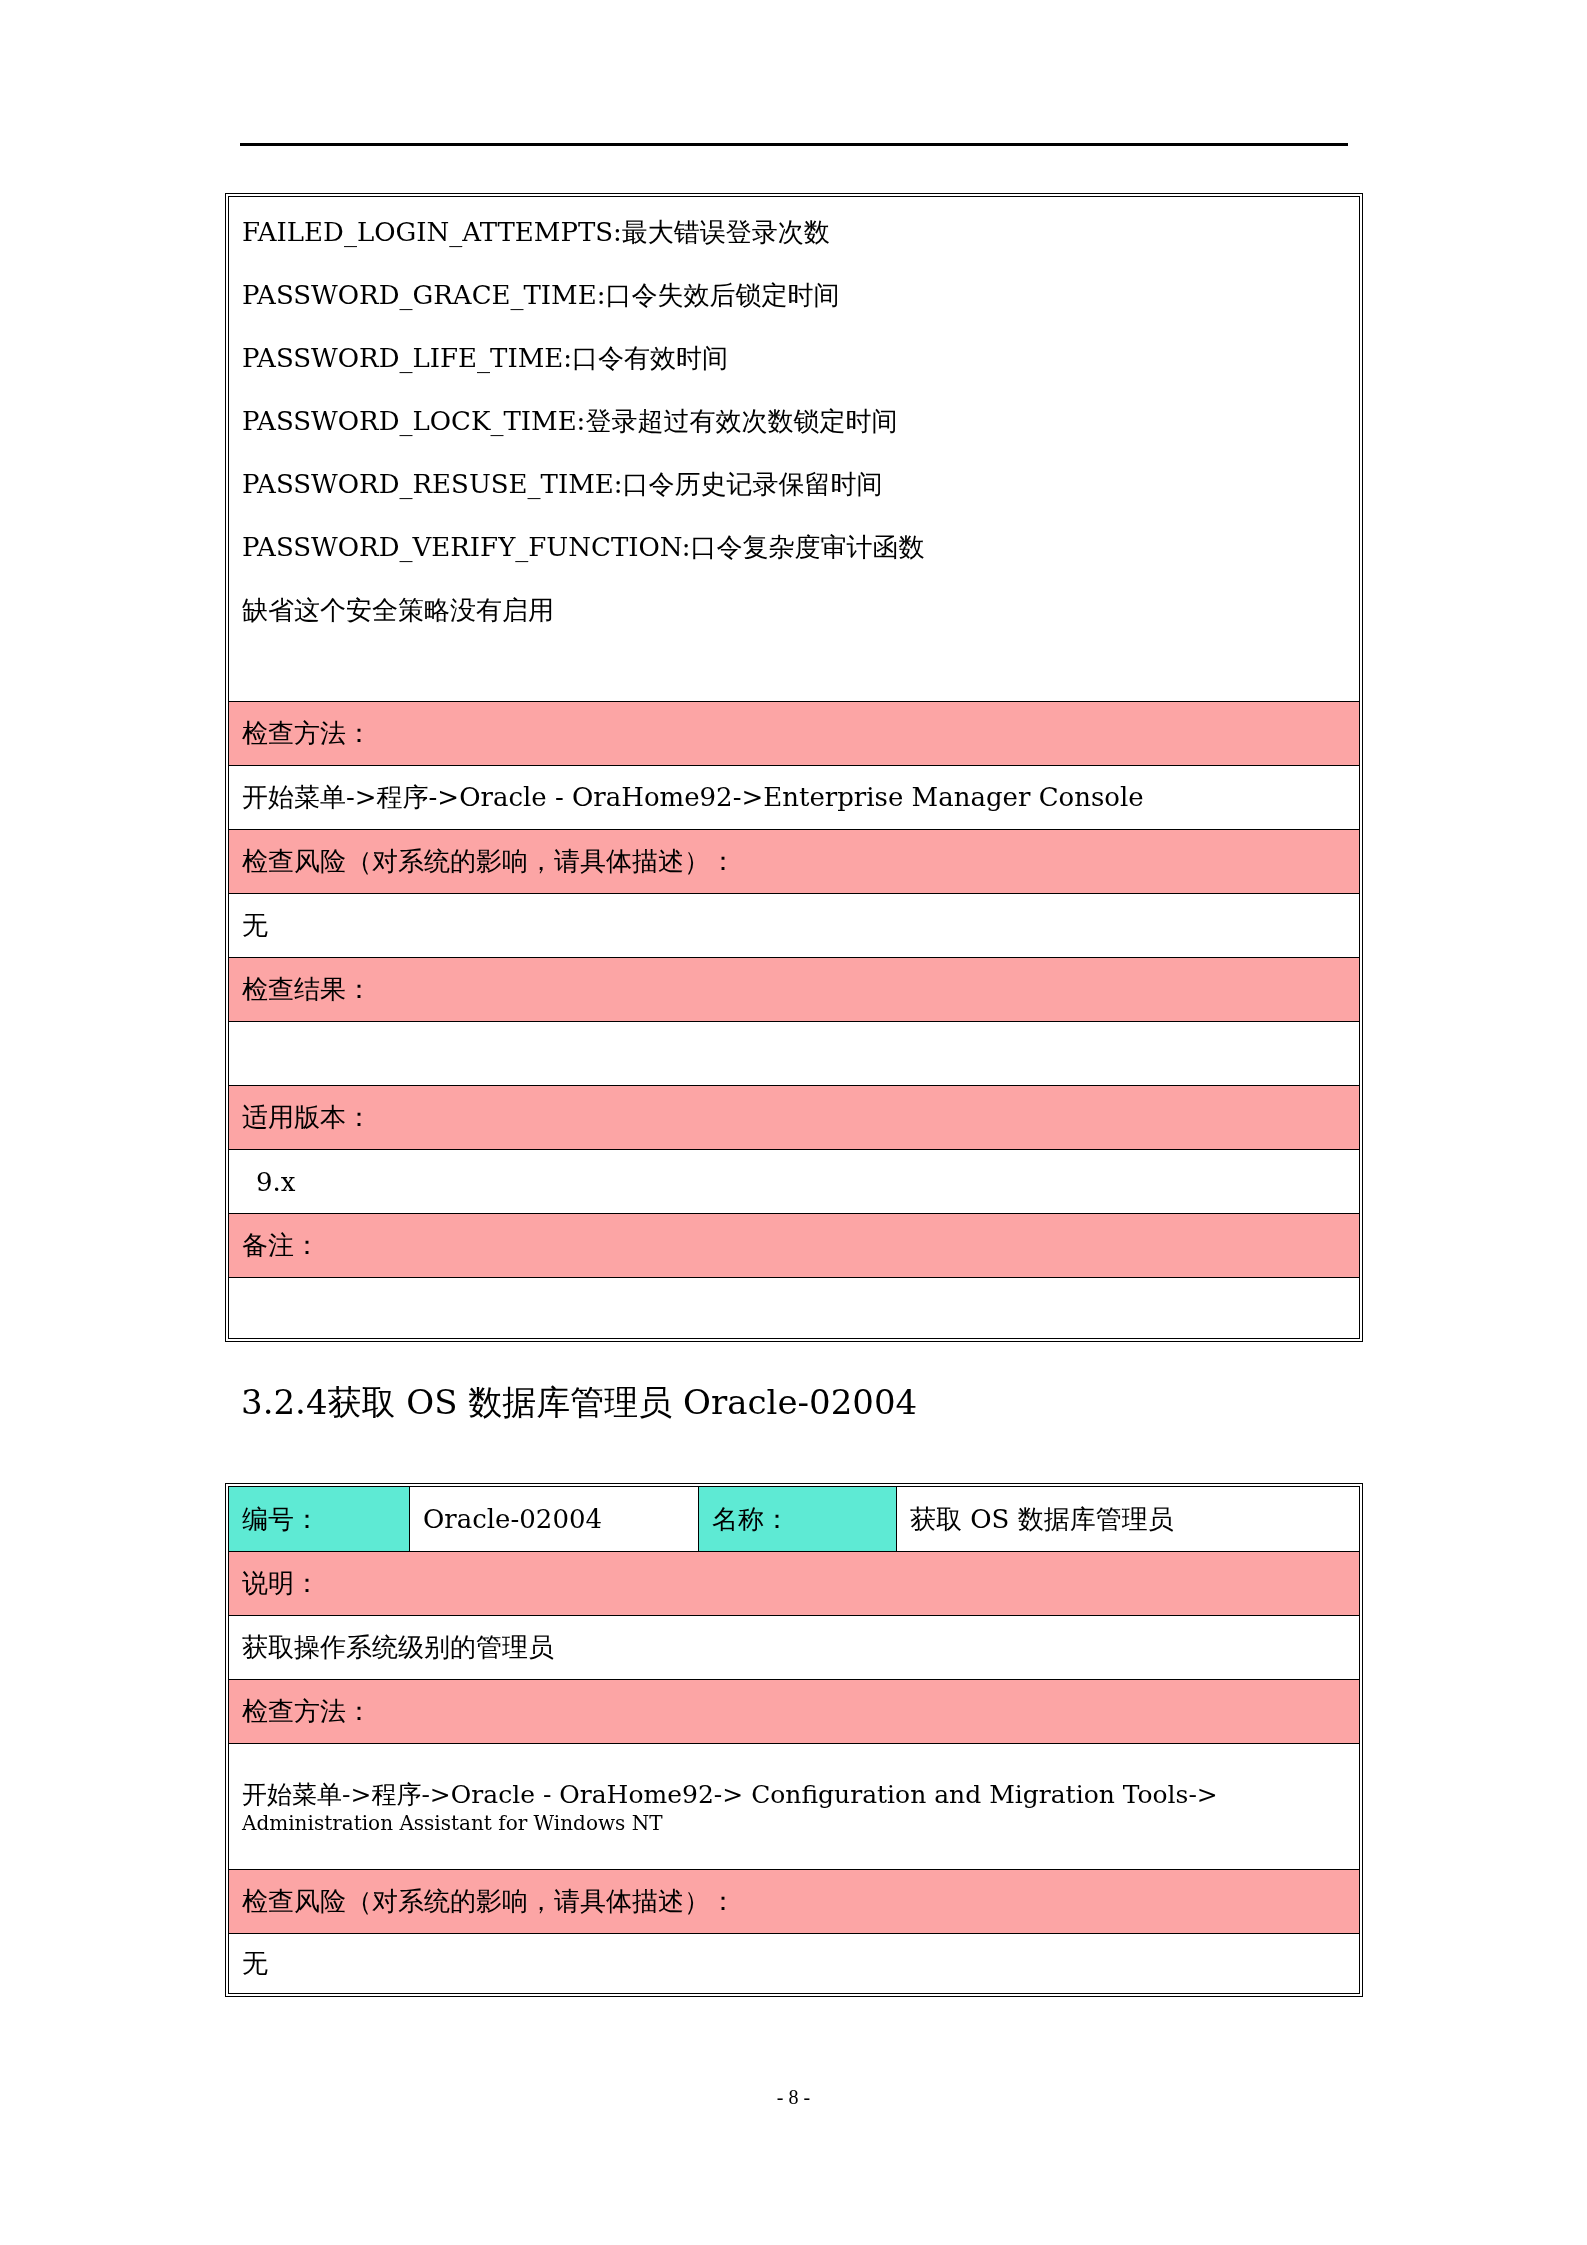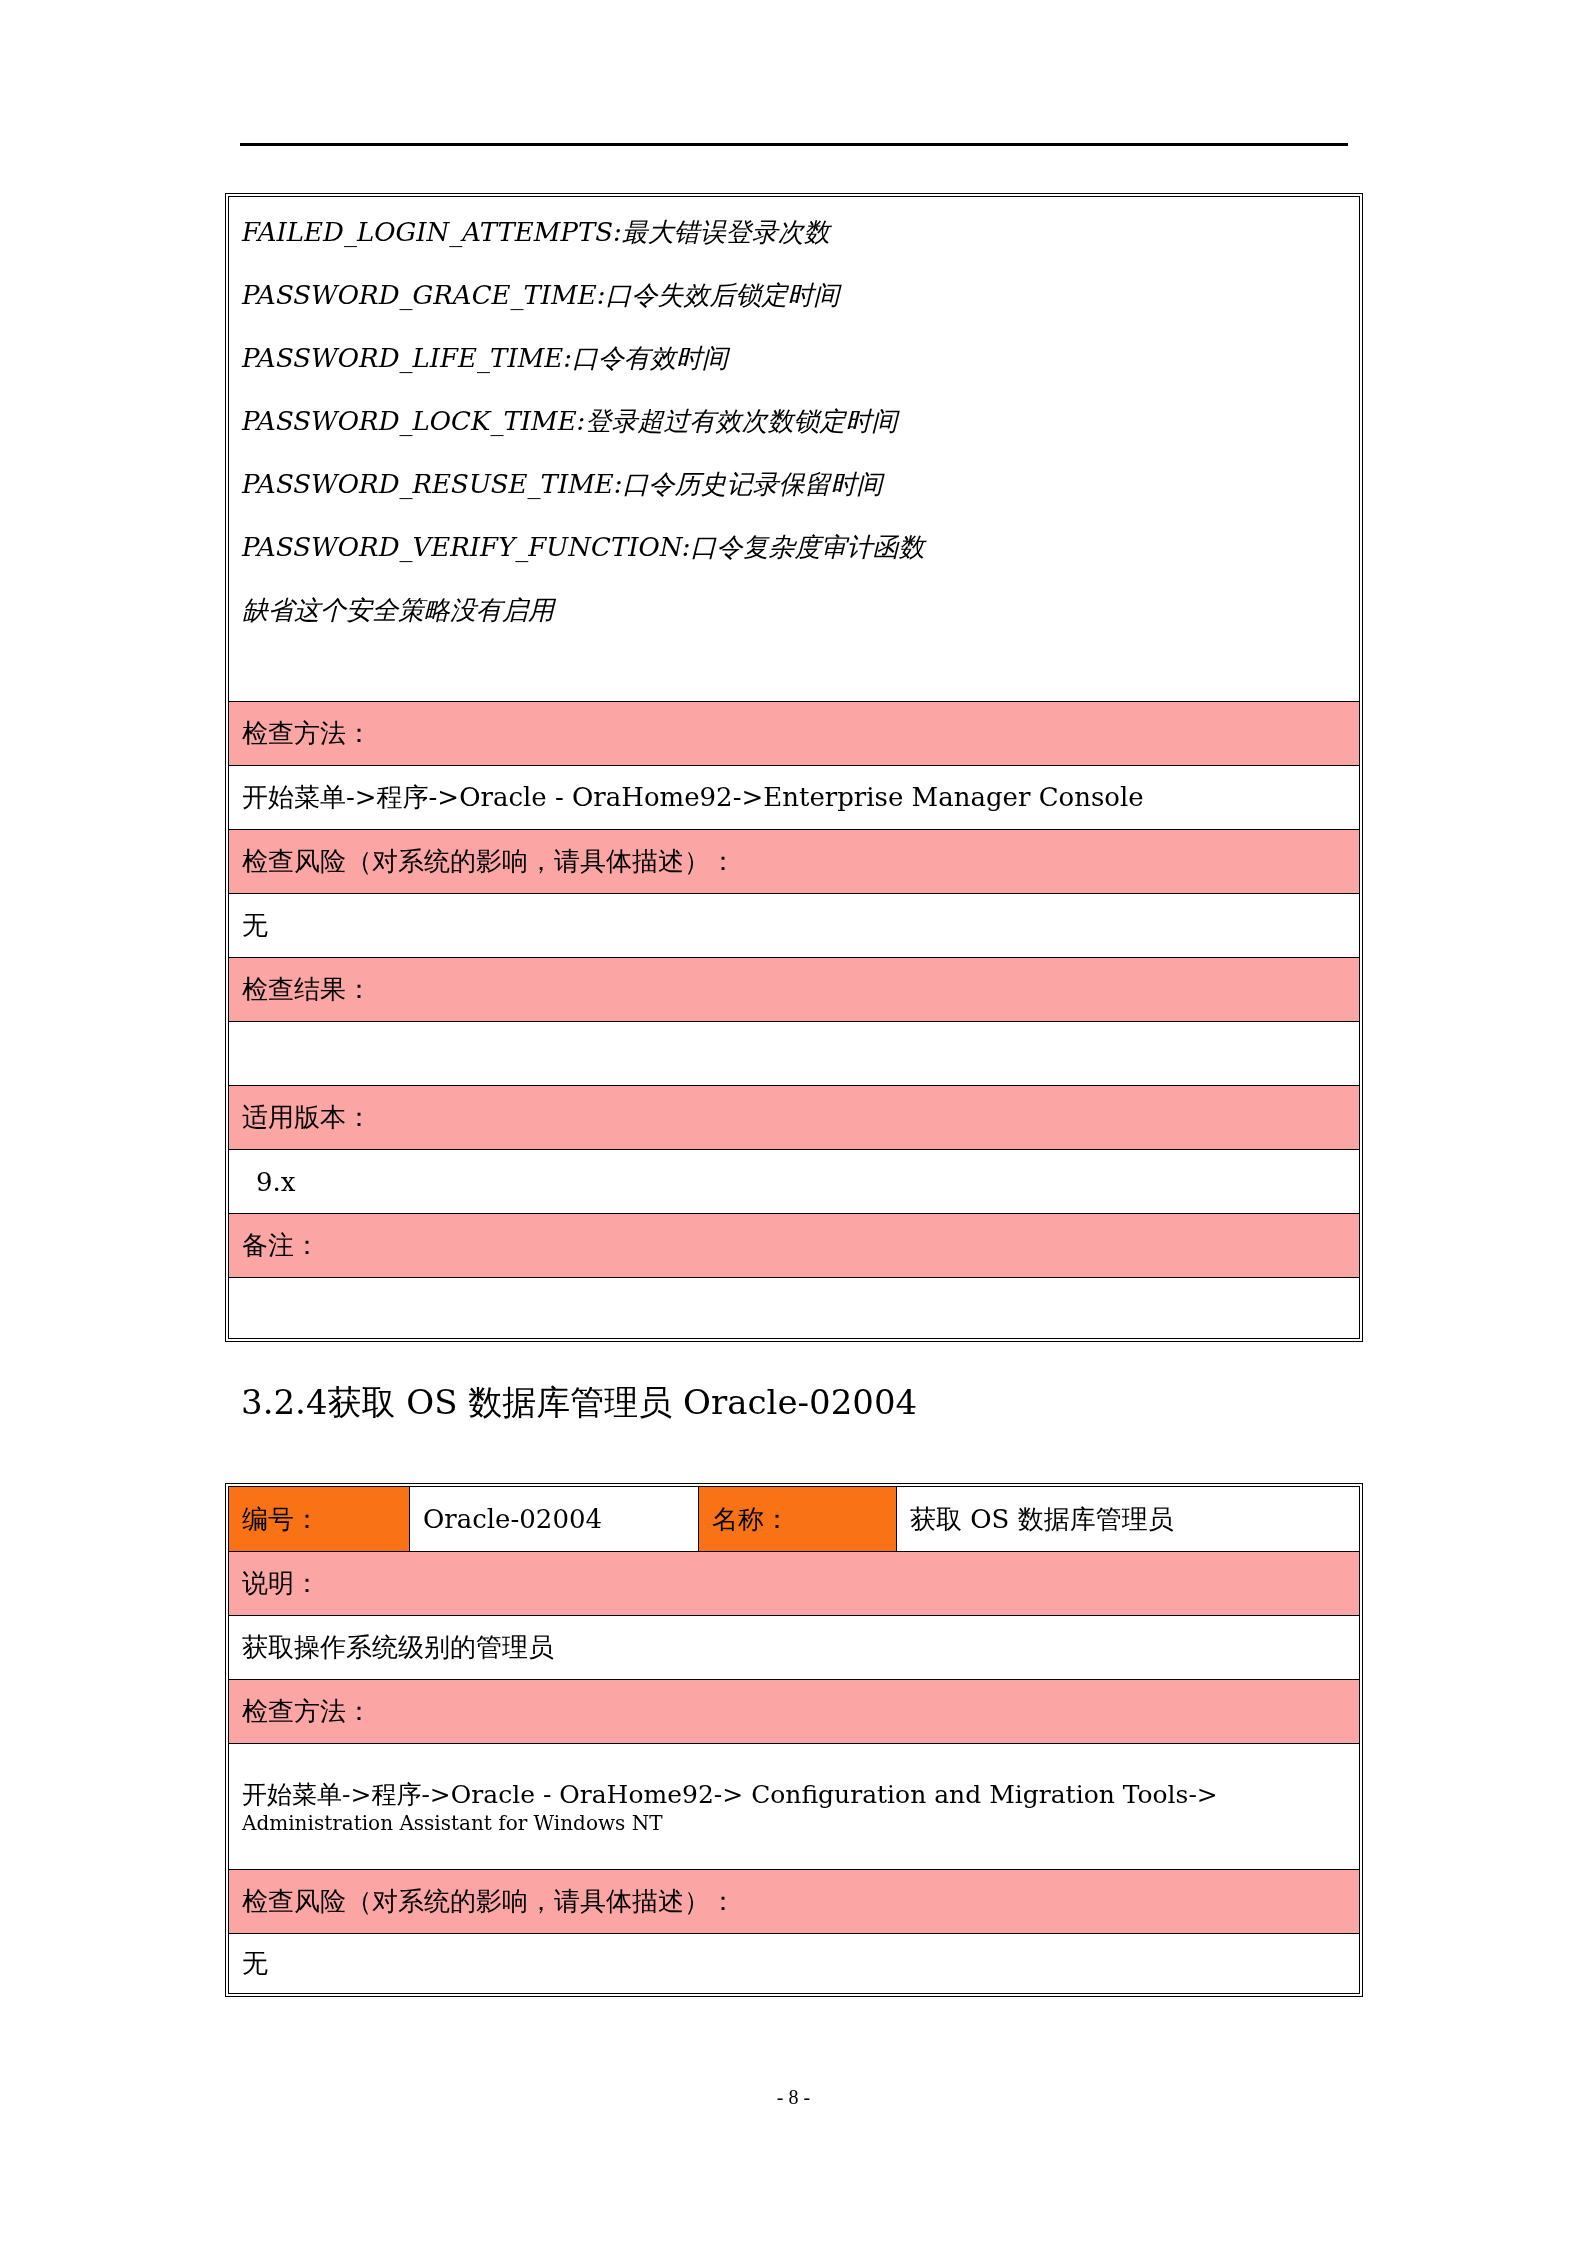--- a/index.html
+++ b/index.html
@@ -7,31 +7,31 @@
          font-family:"DejaVu Serif","Liberation Serif",serif; color:#000; }
   .header-rule { position:absolute; left:240px; top:143px; width:1108px; height:3px; background:#000; }
 
   .tbl { position:absolute; left:225px; width:1138px; box-sizing:border-box;
          border:1px solid #000; padding:2px; }
   .tbl-inner { border:1px solid #000; box-sizing:border-box; }
   .row { box-sizing:border-box; height:64px; border-top:1.5px solid #000;
          display:flex; align-items:center; padding-left:13px;
          font-size:26px; white-space:nowrap; overflow:hidden; }
   .row.first { border-top:none; }
-  .row.plain { border-top:none; height:63px;font-style:italic; }
+  .row.plain { border-top:none; height:63px; }
   .row.yellow { background:#fca5a5; }
   .row.tall { height:126px; flex-direction:column; align-items:flex-start; justify-content:center; padding-top:0; padding-bottom:0; }
   .row .indent { padding-left:14px; }
   .mixed { font-size:26px; }
 
   .grid-row { display:flex; height:64px; box-sizing:border-box; }
   .cell { box-sizing:border-box; display:flex; align-items:center; padding-left:13px;
           font-size:26px; white-space:nowrap; border-left:1.5px solid #000; }
   .cell:first-child { border-left:none; }
-  .cell.yellow { background:#f97316; }
+  .cell.yellow { background:#5eead4; }
 
   .heading { position:absolute; left:241px; top:1380px; font-size:34px; white-space:nowrap; }
   .page-num { position:absolute; left:0; width:1587px; top:2086px; text-align:center;
               font-family:"Liberation Serif","DejaVu Serif",serif; font-size:20px; }
 </style>
 </head>
 <body>
 
 <div class="header-rule"></div>
 

